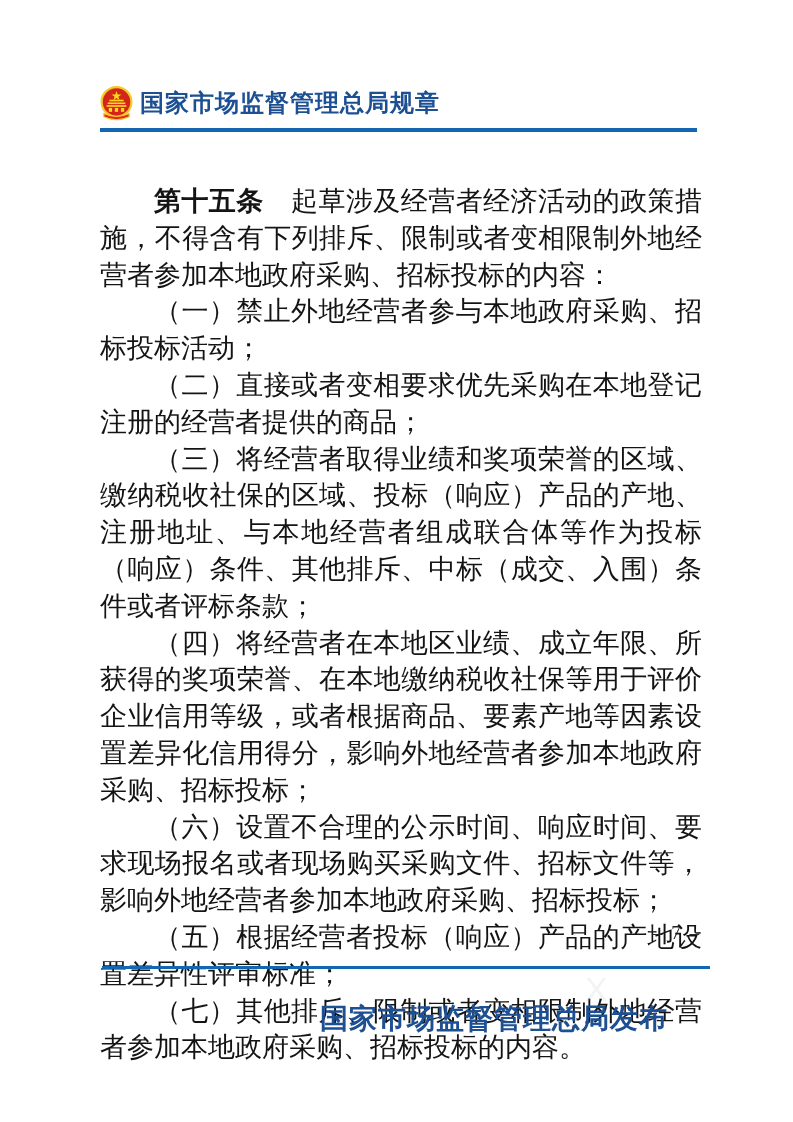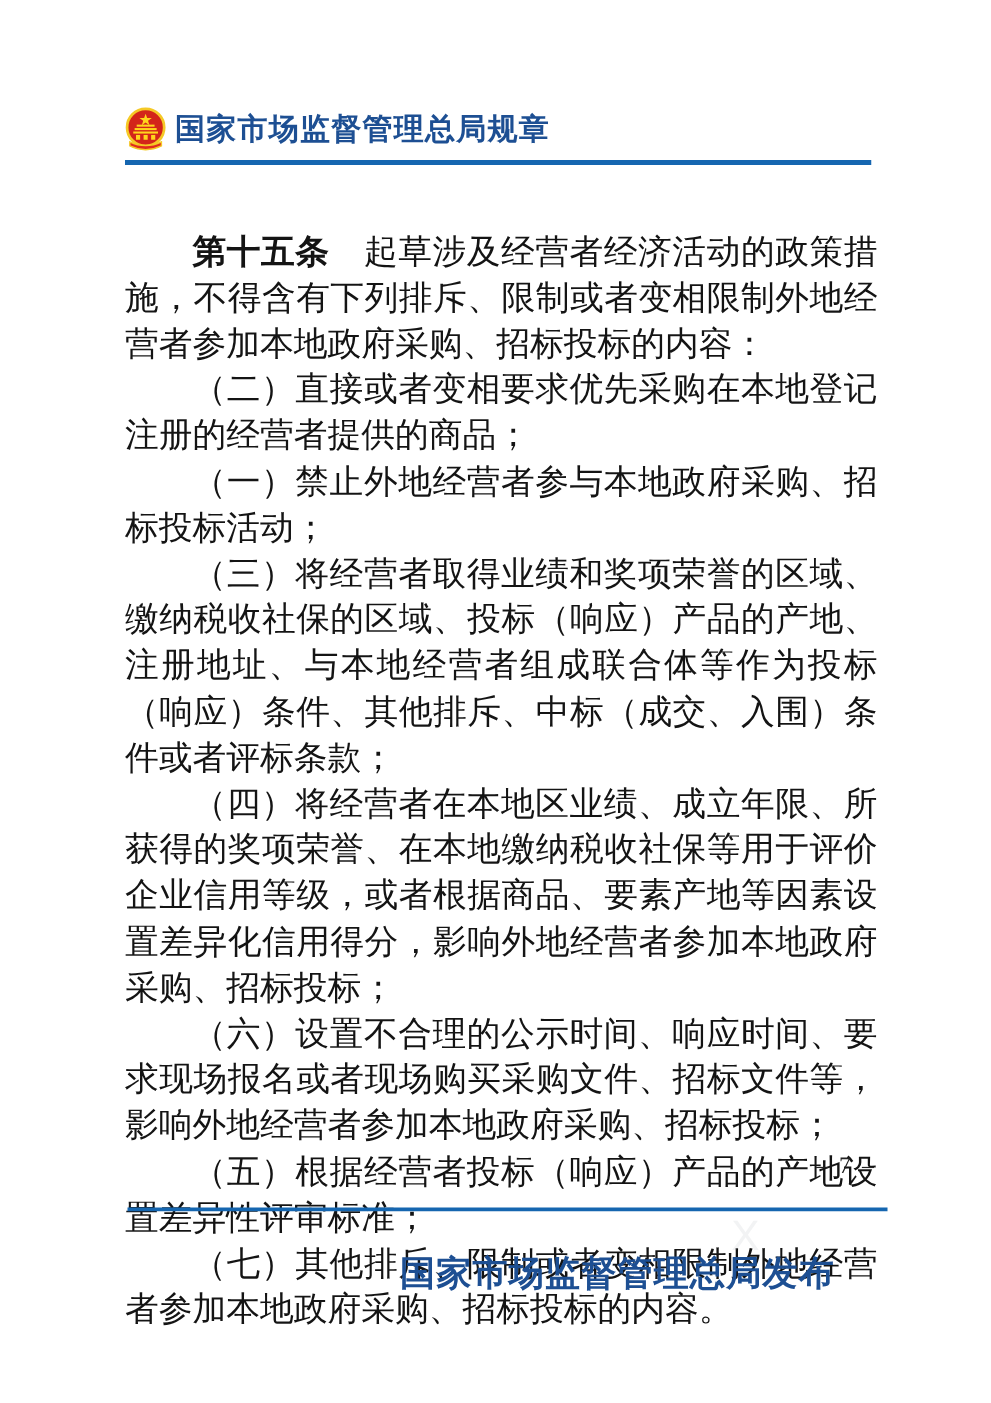--- a/index.html
+++ b/index.html
@@ -115,22 +115,22 @@
         <path d="M7 52 Q30 63 53 52 L53 58 Q30 69 7 58 Z" fill="#e02b1e" stroke="#f5c926" stroke-width="2"></path>
       </svg>
     </span>
     <h1 class="doc-title">国家市场监督管理总局规章</h1>
   </header>
 
   <div class="header-rule"></div>
 
   <main class="doc-body" id="paragraphs">
       <p class="para"><span class="lead">第十五条</span>　起草涉及经营者经济活动的政策措施，不得含有下列排斥、限制或者变相限制外地经营者参加本地政府采购、招标投标的内容：</p>
+      <p class="para">（一）禁止外地经营者参与本地政府采购、招标投标活动；</p>
       <p class="para">（二）直接或者变相要求优先采购在本地登记注册的经营者提供的商品；</p>
-      <p class="para">（一）禁止外地经营者参与本地政府采购、招标投标活动；</p>
       <p class="para">（三）将经营者取得业绩和奖项荣誉的区域、缴纳税收社保的区域、投标（响应）产品的产地、注册地址、与本地经营者组成联合体等作为投标（响应）条件、其他排斥、中标（成交、入围）条件或者评标条款；</p>
       <p class="para">（四）将经营者在本地区业绩、成立年限、所获得的奖项荣誉、在本地缴纳税收社保等用于评价企业信用等级，或者根据商品、要素产地等因素设置差异化信用得分，影响外地经营者参加本地政府采购、招标投标；</p>
       <p class="para">（六）设置不合理的公示时间、响应时间、要求现场报名或者现场购买采购文件、招标文件等，影响外地经营者参加本地政府采购、招标投标；</p>
       <p class="para">（五）根据经营者投标（响应）产品的产地设置差异性评审标准；</p>
       <p class="para">（七）其他排斥、限制或者变相限制外地经营者参加本地政府采购、招标投标的内容。</p>
     </main>
 
   <div class="page-number">– 7 –</div>
 
   <div class="watermark">X</div>

